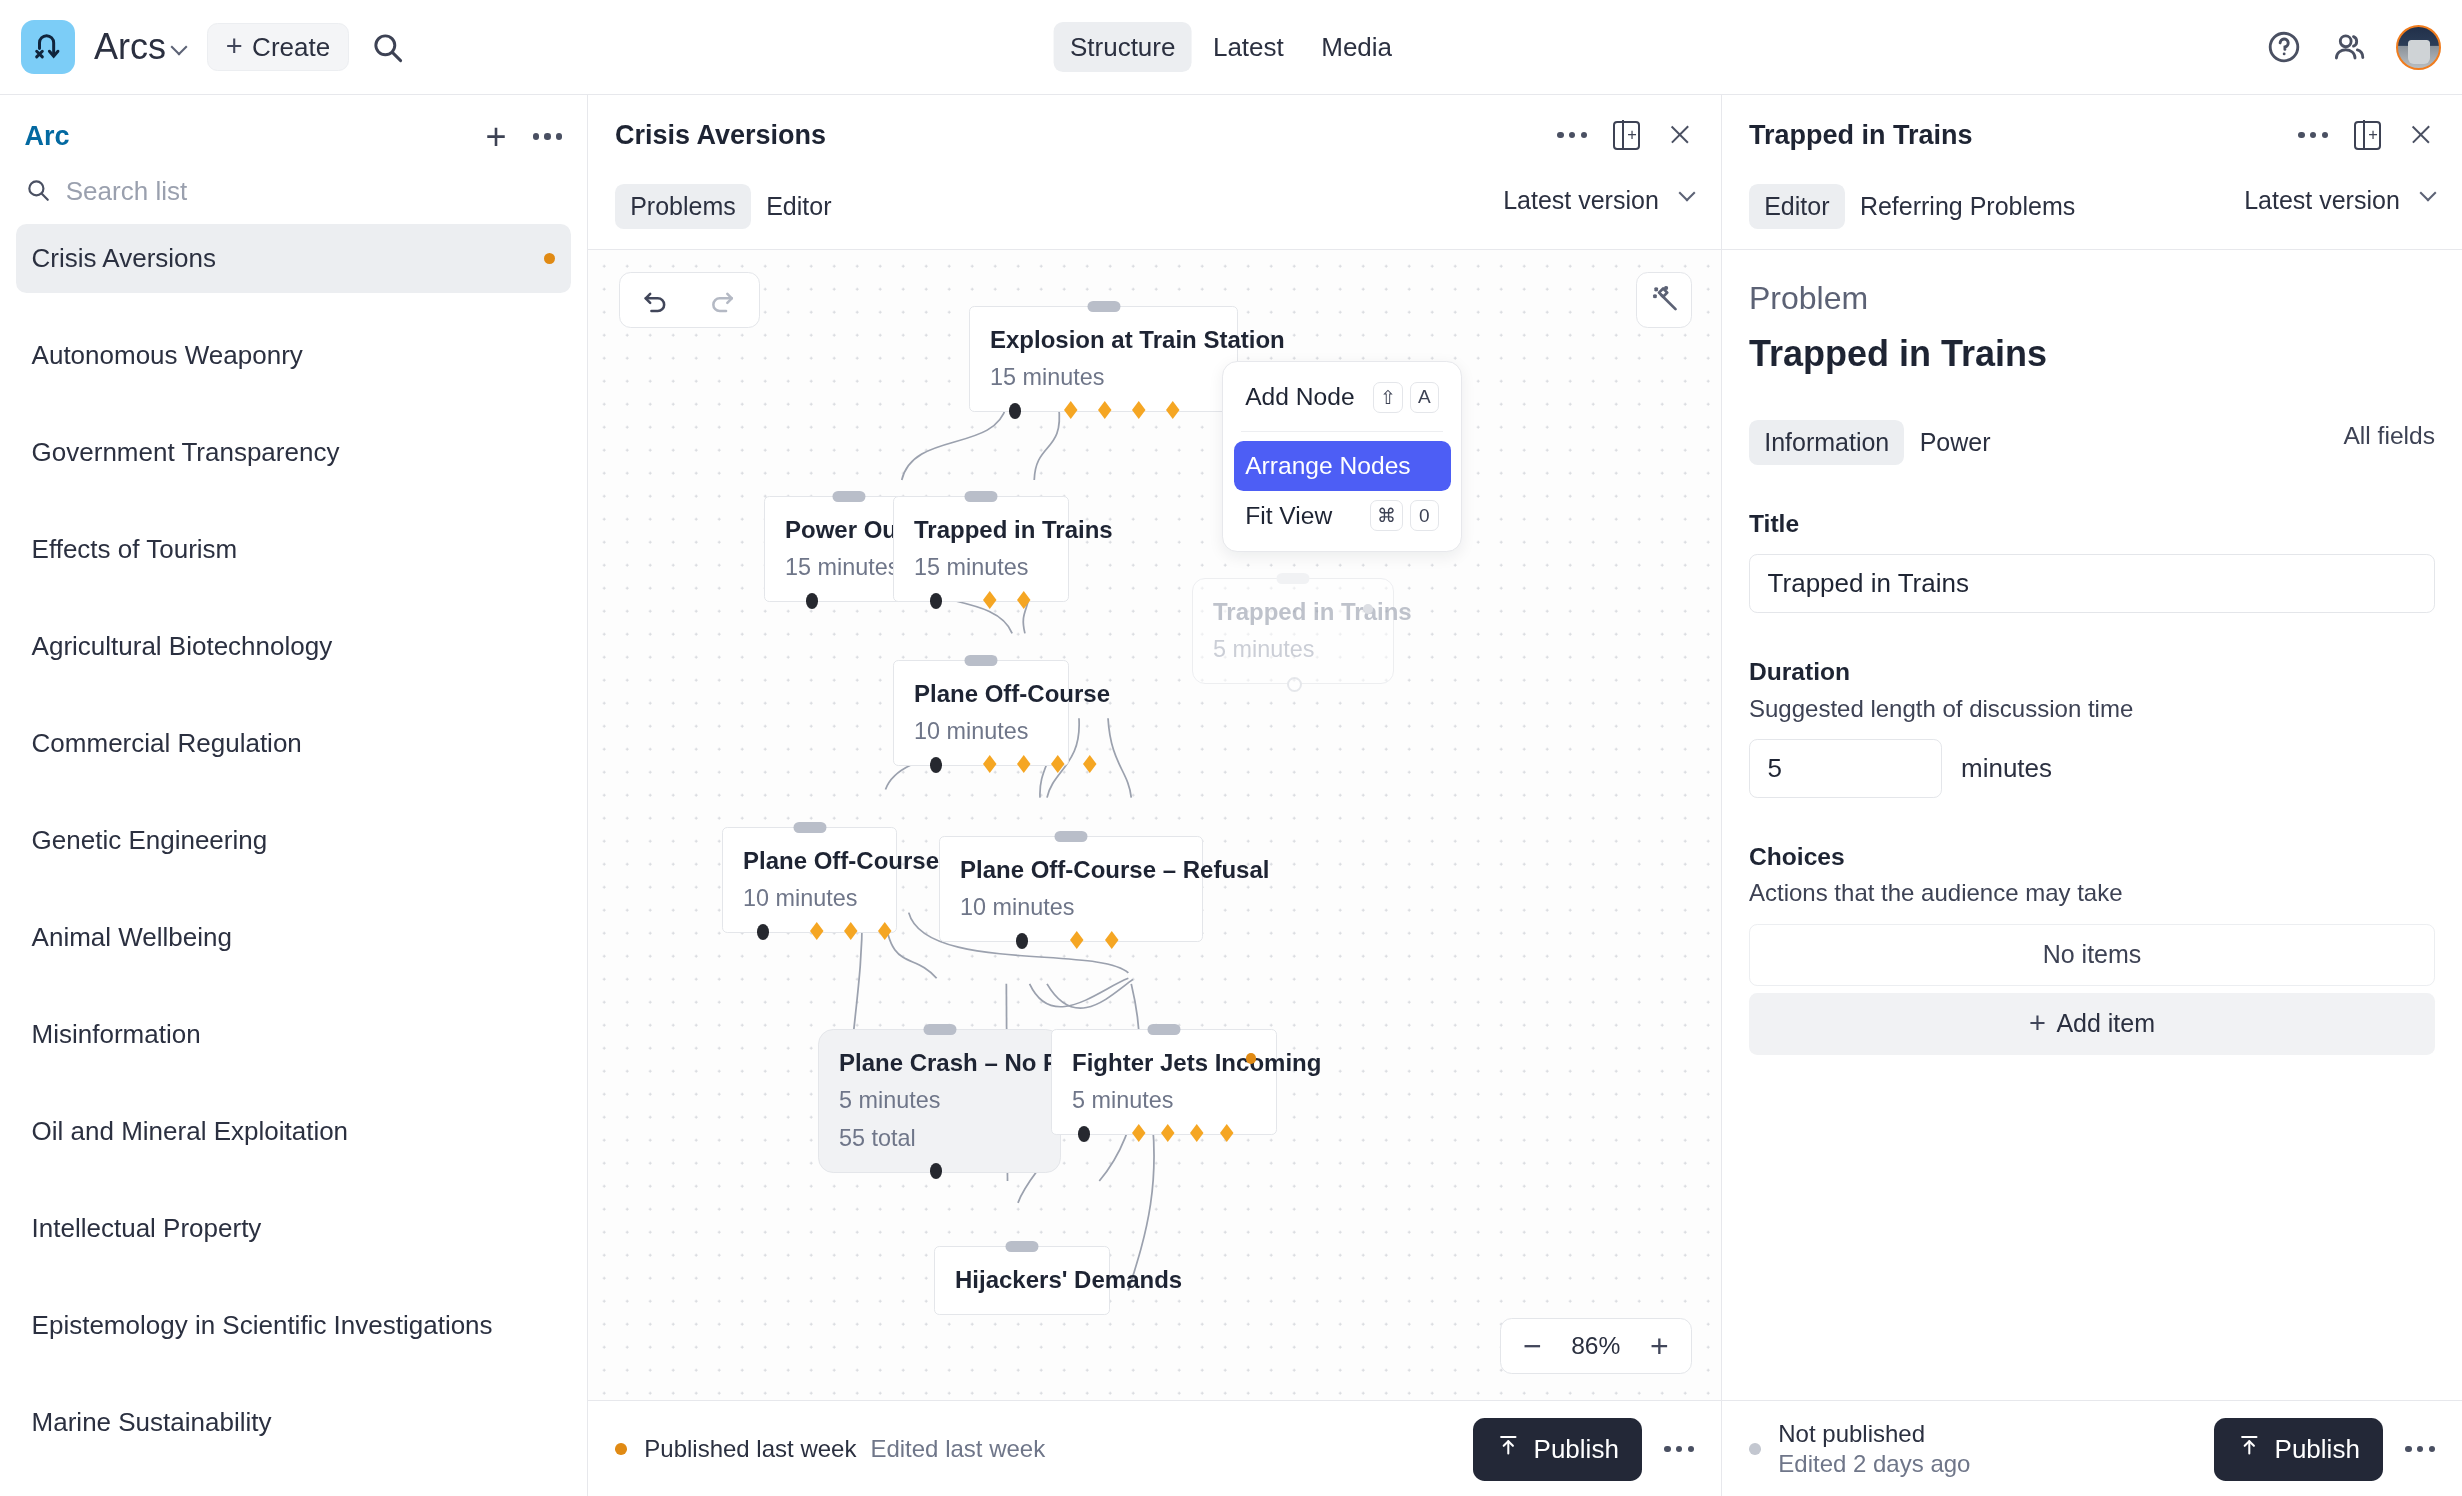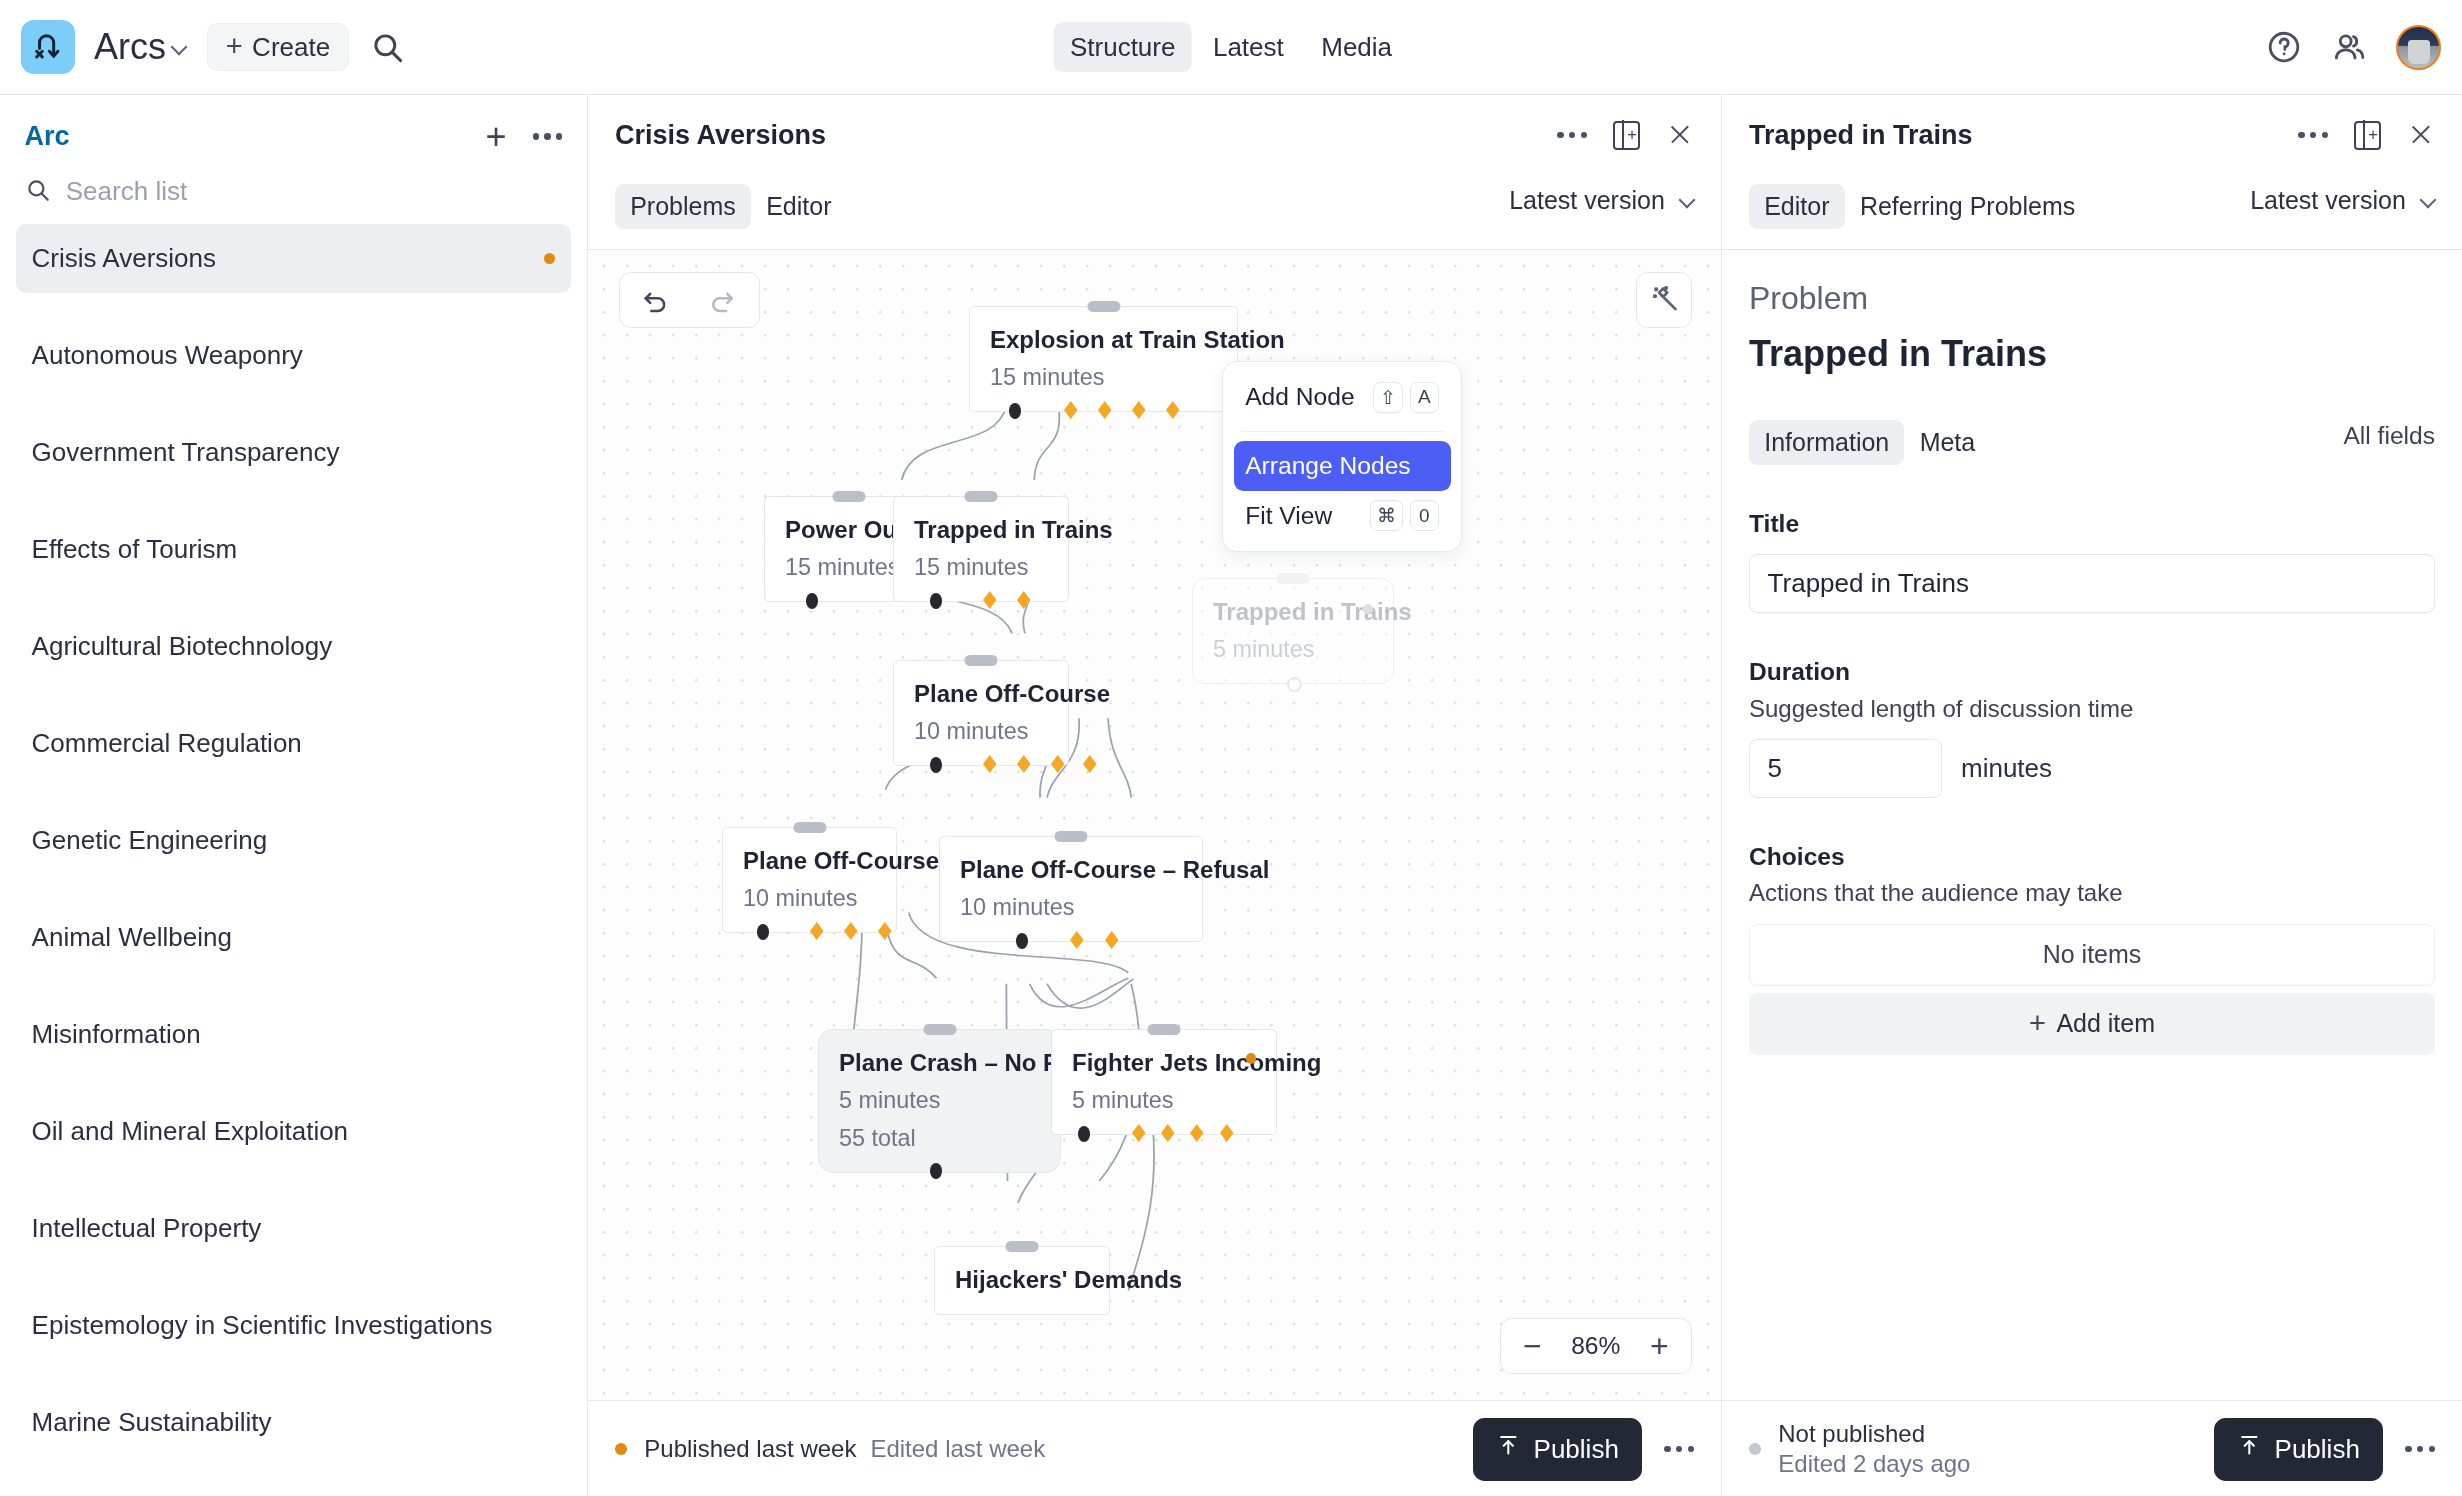--- a/index.html
+++ b/index.html
@@ -138,21 +138,21 @@
     content:""; position:absolute; left: 50%; top: 2.3px; width: 2.3px; height: 23.4px; background: #4a5062;
   }
   .x-icon::before { transform: translateX(-50%) rotate(45deg); }
   .x-icon::after  { transform: translateX(-50%) rotate(-45deg); }
   .tabs-row { display: flex; align-items: center; margin-top: 21px; padding-bottom: 20px; }
   .tab {
     font-size: 25px; padding: 8.2px 15.2px; border-radius: 8.8px; color: #2b3040; cursor: pointer; margin-top: 12px;
   }
   .tab.active { background: #eceef1; }
   .version-sel {
-    margin-left: auto; display: flex; align-items: center; gap: 14px;
+    margin-left: auto; display: flex; gap: 20px;
     font-size: 25px; color: #2b3040; cursor: pointer;
   }
 
   
   .canvas {
     flex: 1 1 auto; position: relative; overflow: hidden;
     border-top: 1.2px solid #e7e8ec;
     background-color: #fdfdfd;
     background-image: radial-gradient(#d7d9de 1.3px, transparent 1.3px);
     background-size: 23px 23px;
@@ -656,21 +656,21 @@
           </div>
         </div>
       </div>
 
       <div class="rp-body">
         <div class="rp-kicker">Problem</div>
         <div class="rp-title">Trapped in Trains</div>
 
         <div class="rp-tabs">
           <div class="tab active">Information</div>
-          <div class="tab">Meta</div>
+          <div class="tab">Power</div>
           <div class="rp-allfields">All fields</div>
         </div>
 
         <div class="sp-76"></div>
 
         <div>
           <div class="field-label">Title</div>
           <div class="text-input">Trapped in Trains</div>
         </div>
 

